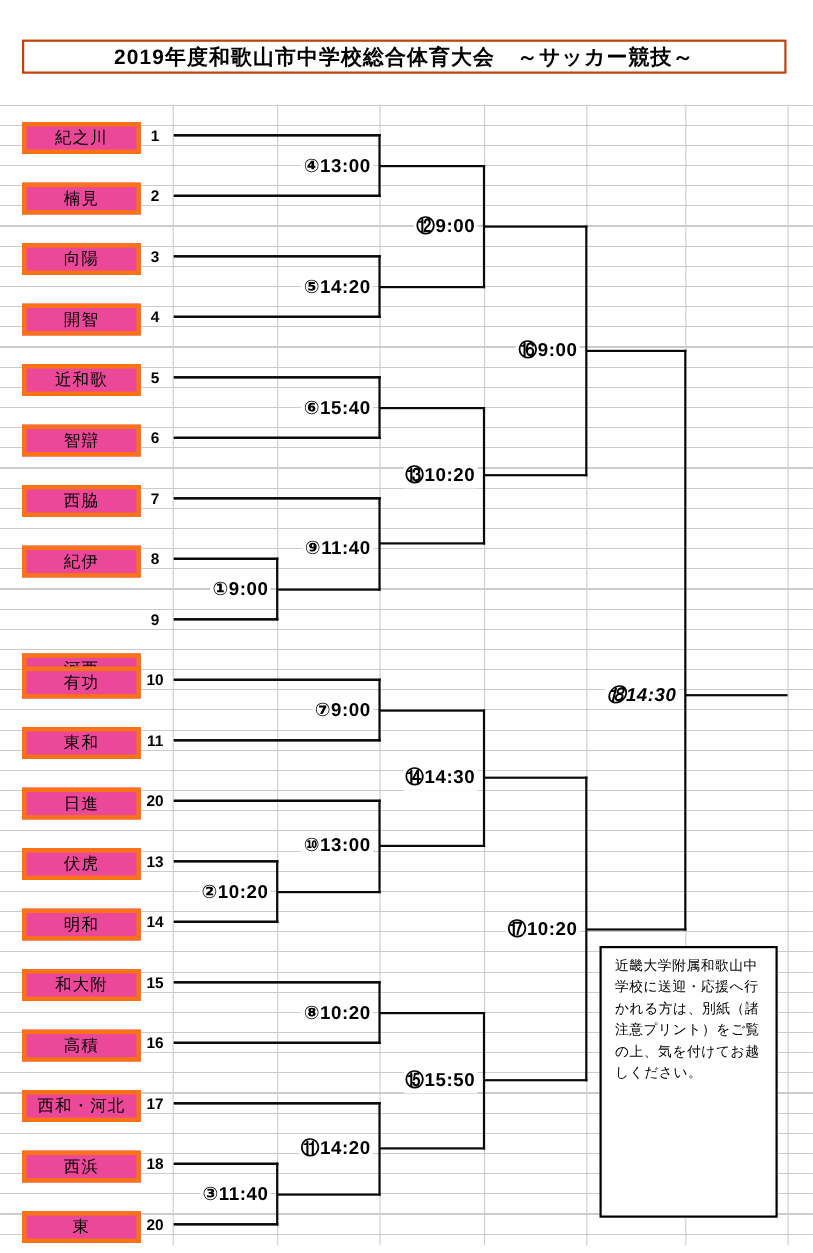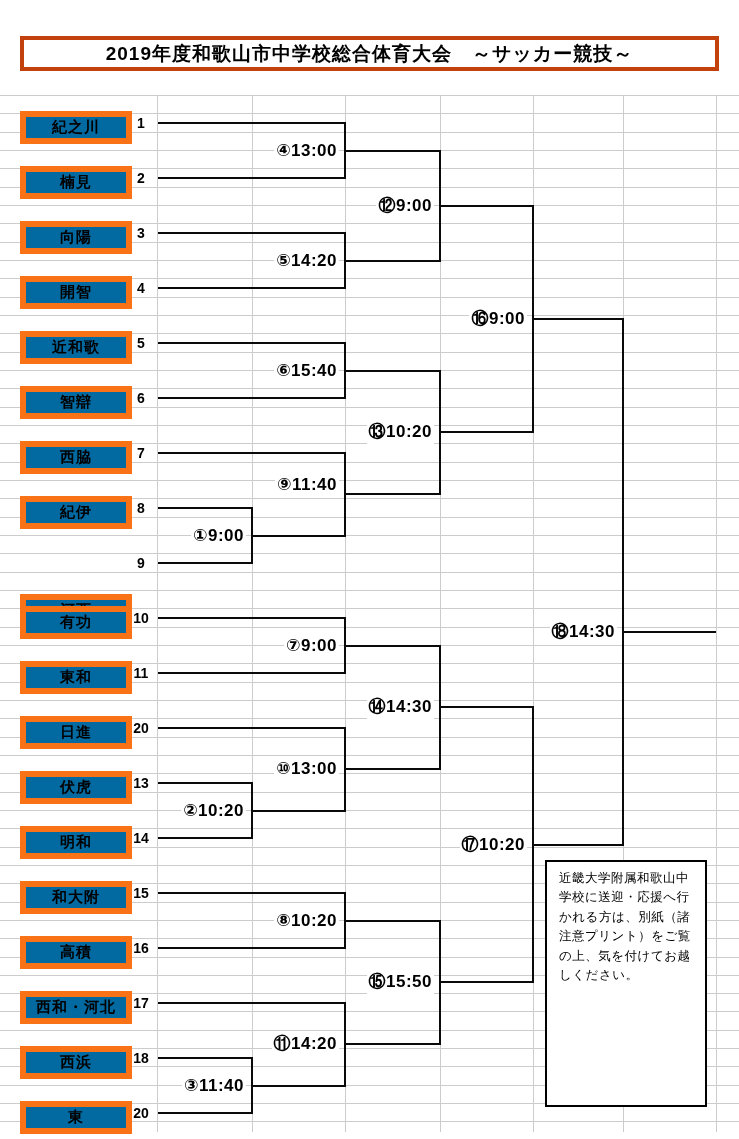--- a/index.html
+++ b/index.html
@@ -10,33 +10,33 @@
   
   #grid-h{
     position:absolute;left:0;top:95px;width:739px;height:1041px;z-index:0;
     background:repeating-linear-gradient(to bottom,#ccc 0,#ccc 1px,transparent 1px,transparent 18.33px);
   }
   .grid-v{position:absolute;top:95px;height:1037px;width:1px;background:#ccc;z-index:0;}
   
   .bl{position:absolute;background:#0a0a0a;z-index:2;}
   
   #title-box{
-    position:absolute;left:20px;top:36px;width:691px;height:27px;border:4px solid #c2410c;
+    position:absolute;left:20px;top:36px;width:691px;height:27px;border:2px solid #c2410c;
     display:flex;align-items:center;justify-content:center;z-index:3;background:#fff;
     font-size:19px;font-weight:bold;letter-spacing:1px;white-space:nowrap;
   }
   #schedule{
     position:absolute;left:0;top:67px;width:739px;height:26px;line-height:26px;
     text-align:center;font-size:12.5px;font-weight:bold;z-index:3;white-space:nowrap;
   }
   
   .team-box{
-    position:absolute;left:20px;width:100px;height:21px;border:6px solid #f97316;background:#0369a1;
+    position:absolute;left:20px;width:100px;height:21px;border:4px solid #f97316;background:#ec4899;
     display:flex;align-items:center;justify-content:center;z-index:3;
-    font-size:15px;font-weight:bold;letter-spacing:1px;white-space:nowrap;
+    font-size:15px;font-weight:normal;letter-spacing:1px;white-space:nowrap;
   }
   .team-seed{
     position:absolute;left:126px;width:30px;height:20px;line-height:20px;text-align:center;
     font-size:14px;font-weight:600;z-index:3;background:transparent;
   }
   
   .match-label{
     position:absolute;height:24px;line-height:24px;padding:0 2px;background:#fff;z-index:3;
     font-size:17px;font-weight:600;letter-spacing:0.5px;white-space:nowrap;
   }
@@ -93,21 +93,21 @@
     <div class="bl" style="left: 158px; top: 672px; width: 188px; height: 2px;"></div>
     <div class="bl" style="left: 344px; top: 617px; width: 2px; height: 57px;"></div>
     <div class="match-label" style="right: 400px; top: 633.5px;">⑦9:00</div>
     <div class="bl" style="left: 158px; top: 892px; width: 188px; height: 2px;"></div>
     <div class="bl" style="left: 158px; top: 947px; width: 188px; height: 2px;"></div>
     <div class="bl" style="left: 344px; top: 892px; width: 2px; height: 57px;"></div>
     <div class="match-label" style="right: 400px; top: 908.5px;">⑧10:20</div>
     <div class="bl" style="left: 158px; top: 452px; width: 188px; height: 2px;"></div>
     <div class="bl" style="left: 252px; top: 534.5px; width: 94px; height: 2px;"></div>
     <div class="bl" style="left: 344px; top: 452px; width: 2px; height: 84.5px;"></div>
-    <div class="match-label" style="right: 400px; top: 473px;">⑨11:40</div>
+    <div class="match-label" style="right: 400px; top: 487px;">⑨11:40</div>
     <div class="bl" style="left: 158px; top: 727px; width: 188px; height: 2px;"></div>
     <div class="bl" style="left: 252px; top: 809.5px; width: 94px; height: 2px;"></div>
     <div class="bl" style="left: 344px; top: 727px; width: 2px; height: 84.5px;"></div>
     <div class="match-label" style="right: 400px; top: 757.25px;">⑩13:00</div>
     <div class="bl" style="left: 158px; top: 1002px; width: 188px; height: 2px;"></div>
     <div class="bl" style="left: 252px; top: 1084.5px; width: 94px; height: 2px;"></div>
     <div class="bl" style="left: 344px; top: 1002px; width: 2px; height: 84.5px;"></div>
     <div class="match-label" style="right: 400px; top: 1032.25px;">⑪14:20</div>
     <div class="bl" style="left: 345px; top: 149.5px; width: 96px; height: 2px;"></div>
     <div class="bl" style="left: 345px; top: 259.5px; width: 96px; height: 2px;"></div>
@@ -130,21 +130,21 @@
     <div class="bl" style="left: 532px; top: 204.5px; width: 2px; height: 228.875px;"></div>
     <div class="match-label" style="right: 212px; top: 306.938px;">⑯9:00</div>
     <div class="bl" style="left: 440px; top: 706.375px; width: 94px; height: 2px;"></div>
     <div class="bl" style="left: 440px; top: 981.375px; width: 94px; height: 2px;"></div>
     <div class="bl" style="left: 532px; top: 706.375px; width: 2px; height: 277px;"></div>
     <div class="match-label" style="right: 212px; top: 832.875px;">⑰10:20</div>
     <div class="bl" style="left: 533px; top: 317.938px; width: 91px; height: 2px;"></div>
     <div class="bl" style="left: 533px; top: 843.875px; width: 91px; height: 2px;"></div>
     <div class="bl" style="left: 622px; top: 317.938px; width: 2px; height: 527.938px;"></div>
     <div class="bl" style="left: 623px; top: 631px; width: 93px; height: 2px;"></div>
-    <div class="match-label" style="right: 122px; top: 620px;">⑱14:30</div>
+    <div class="match-label" style="right: 122px; top: 620px; font-style: italic;">⑱14:30</div>
     <div class="team-box" style="top: 110.5px;">紀之川</div>
     <div class="team-seed" style="top: 113px;">1</div>
     <div class="bl" style="left: 158px; top: 122px; width: 188px; height: 2px;"></div>
     <div class="team-box" style="top: 165.5px;">楠見</div>
     <div class="team-seed" style="top: 168px;">2</div>
     <div class="bl" style="left: 158px; top: 177px; width: 188px; height: 2px;"></div>
     <div class="team-box" style="top: 220.5px;">向陽</div>
     <div class="team-seed" style="top: 223px;">3</div>
     <div class="bl" style="left: 158px; top: 232px; width: 188px; height: 2px;"></div>
     <div class="team-box" style="top: 275.5px;">開智</div>

